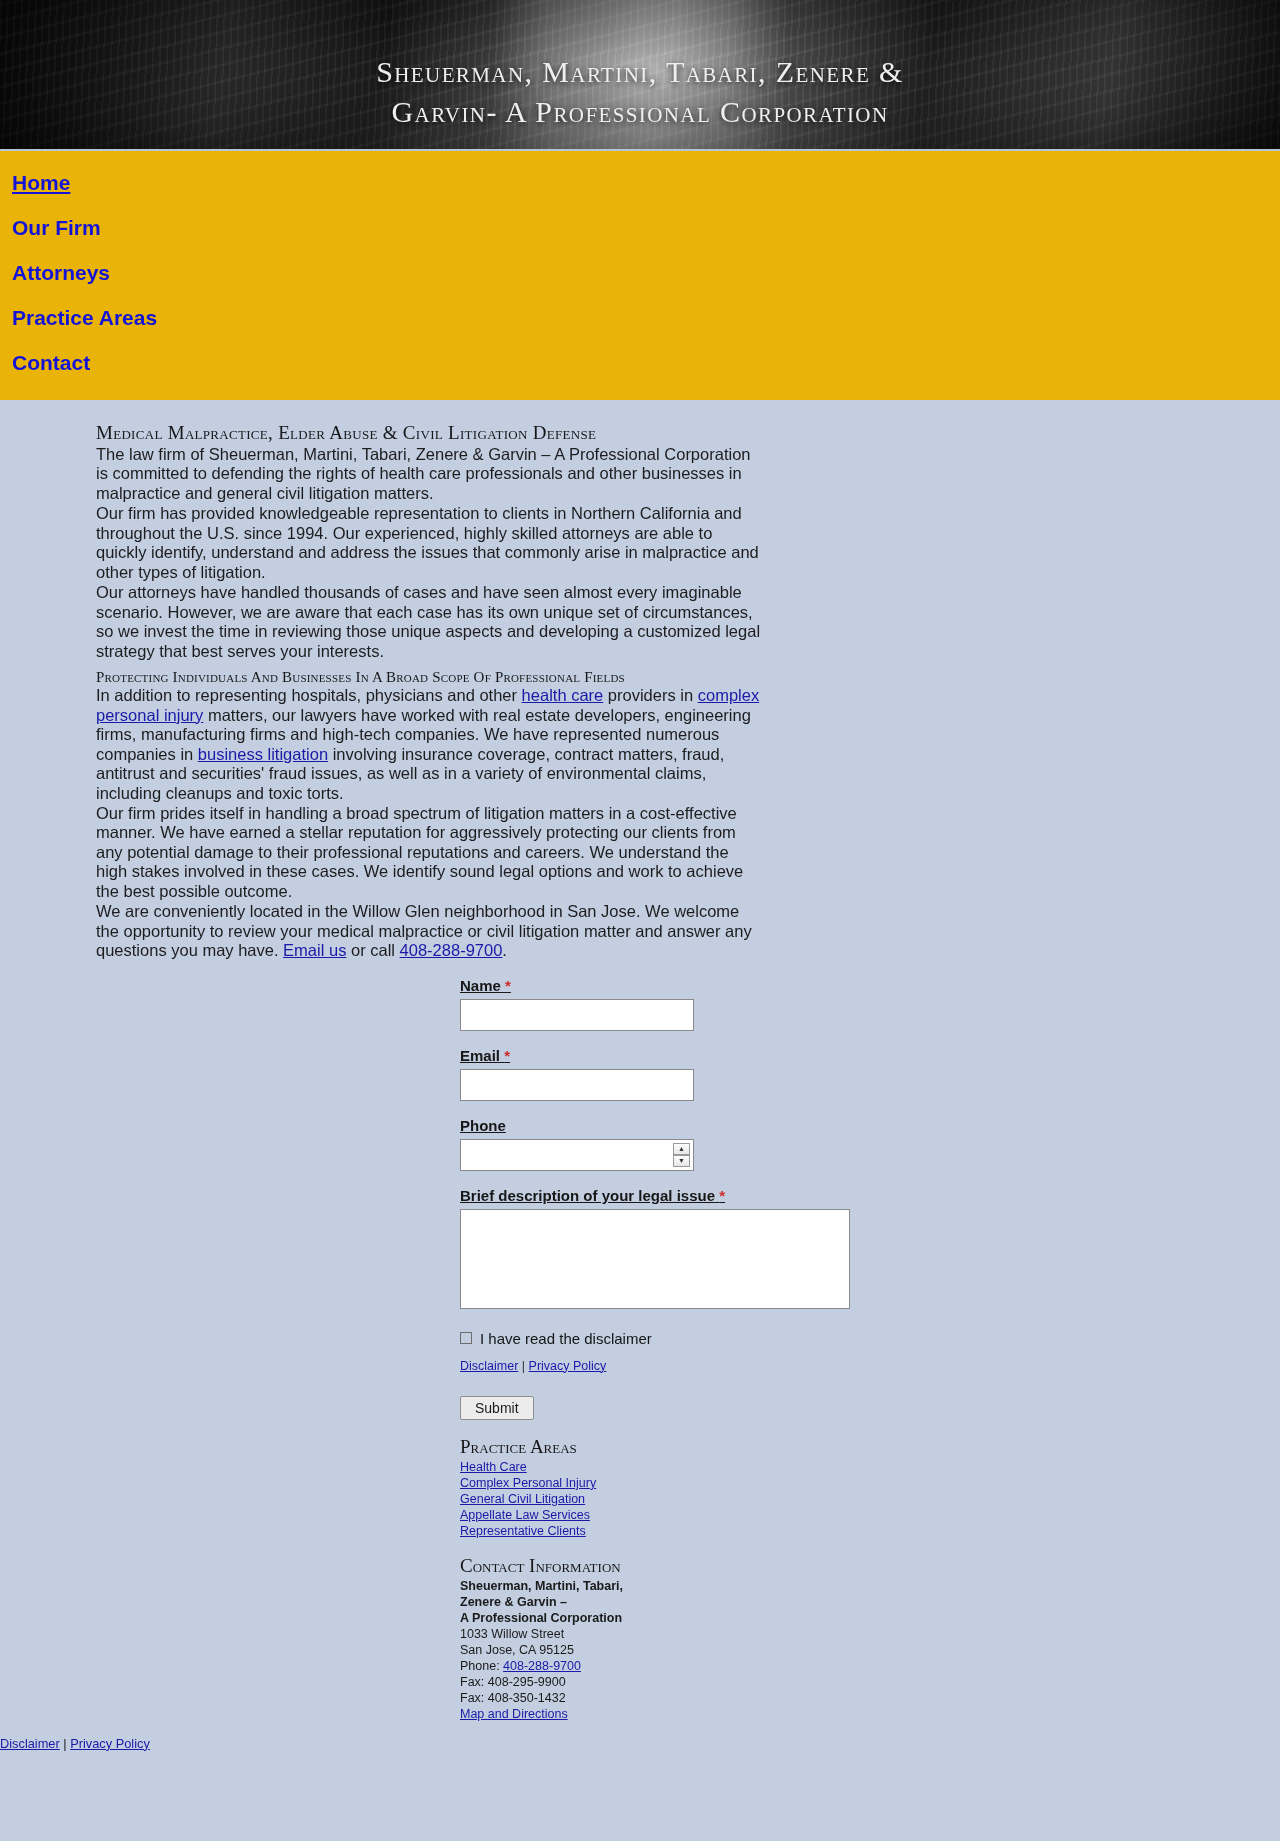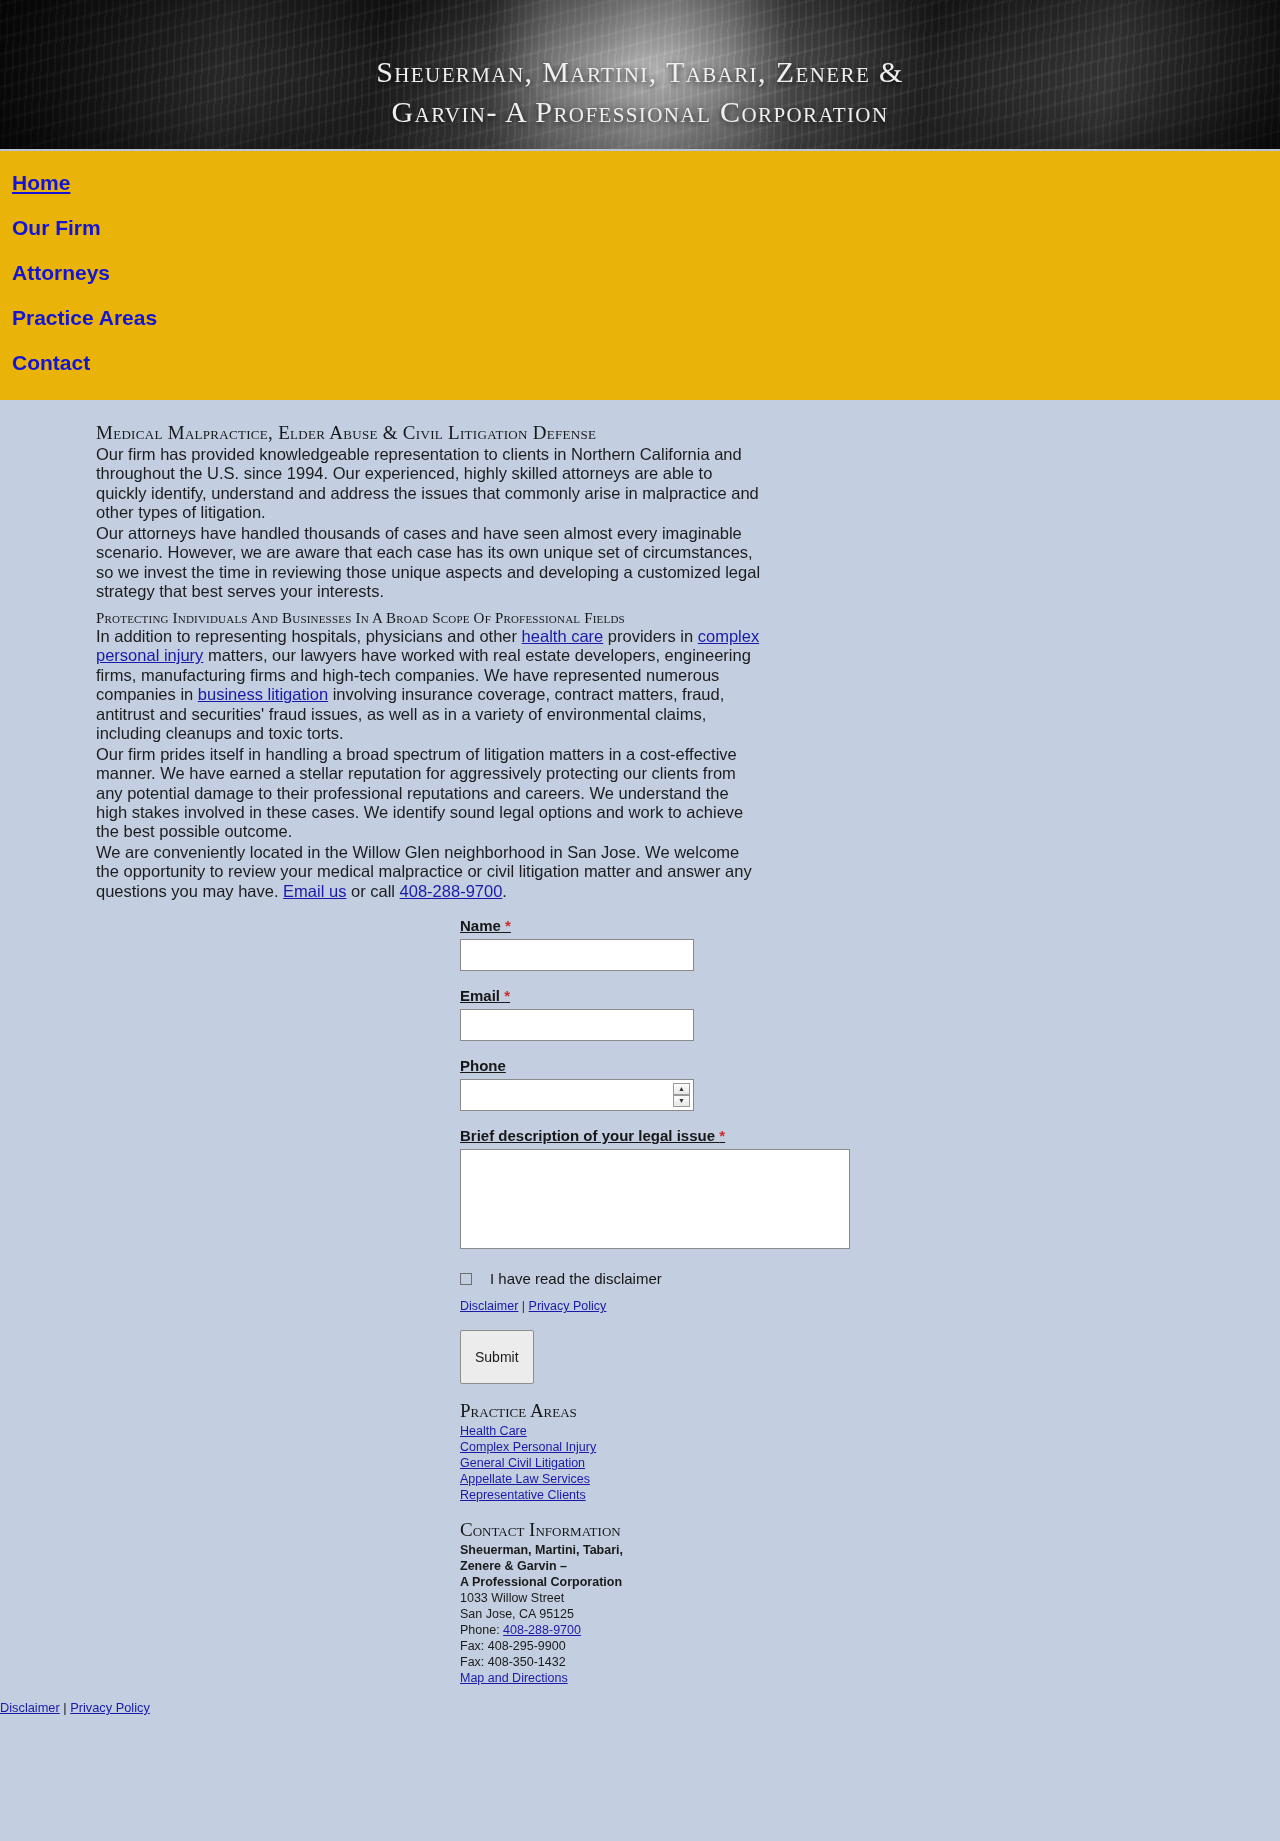--- a/index.html
+++ b/index.html
@@ -150,38 +150,38 @@
     font-size: 7px;
     line-height: 10px;
     text-align:center;
     color:#333;
   }
   textarea.text {
     width: 390px; height: 100px; resize: none;
     display:block;
   }
   .cb-row {
-    display:flex; align-items:center; gap:18px;
+    display:flex; align-items:center; gap:8px;
     margin-top: 21px;
   }
   .cb {
     width: 12px; height: 12px;
     border: 1px solid #6e6e6e;
     background: #c3cfe0;
     display:inline-block;
   }
   .cb-label { font-size: 15px; color:#151515; }
   .small-links { margin-top: 12px; font-size: 12.5px; }
   .small-links a { color:#1a1aa8; text-decoration: underline; }
   .small-links span { color:#333; }
   .submit {
-    margin-top: 17px;
+    margin-top: 23px;
     font-family: "Liberation Sans", sans-serif;
     font-size: 14px;
-    padding: 18px 14px;
+    padding: 3px 14px;
     background: #ececec;
     border: 1px solid #8e8e8e;
     color: #1b1b1b;
     border-radius: 2px;
   }
 
   .footer-block { margin-top: 16px; }
   .footer-block h3 {
     font-family: "Liberation Serif", serif;
     font-weight: normal;
@@ -227,20 +227,21 @@
   <a href="#">Home</a>
   <a href="#" class="inactive">Our Firm</a>
   <a href="#" class="inactive">Attorneys</a>
   <a href="#" class="inactive">Practice Areas</a>
   <a href="#" class="inactive">Contact</a>
 </nav>
 
 <div class="content">
   <div class="col">
     <h1 class="h-serif">Medical Malpractice, Elder Abuse &amp; Civil Litigation Defense</h1>
+    <p class="body">The law firm of Sheuerman, Martini, Tabari, Zenere &amp; Garvin – A Professional Corporation is committed to defending the rights of health care professionals and other businesses in malpractice and general civil litigation matters.</p>
     <p class="body">Our firm has provided knowledgeable representation to clients in Northern California and throughout the U.S. since 1994. Our experienced, highly skilled attorneys are able to quickly identify, understand and address the issues that commonly arise in malpractice and other types of litigation.</p>
     <p class="body">Our attorneys have handled thousands of cases and have seen almost every imaginable scenario. However, we are aware that each case has its own unique set of circumstances, so we invest the time in reviewing those unique aspects and developing a customized legal strategy that best serves your interests.</p>
     <h2 class="h-serif-small">Protecting Individuals And Businesses In A Broad Scope Of Professional Fields</h2>
     <p class="body"><span>In addition to representing hospitals, physicians and other </span><a class="inline" href="#">health care</a><span> providers in </span><a class="inline" href="#">complex personal injury</a><span> matters, our lawyers have worked with real estate developers, engineering firms, manufacturing firms and high-tech companies. We have represented numerous companies in </span><a class="inline" href="#">business litigation</a><span> involving insurance coverage, contract matters, fraud, antitrust and securities' fraud issues, as well as in a variety of environmental claims, including cleanups and toxic torts.</span></p>
     <p class="body">Our firm prides itself in handling a broad spectrum of litigation matters in a cost-effective manner. We have earned a stellar reputation for aggressively protecting our clients from any potential damage to their professional reputations and careers. We understand the high stakes involved in these cases. We identify sound legal options and work to achieve the best possible outcome.</p>
     <p class="body"><span>We are conveniently located in the Willow Glen neighborhood in San Jose. We welcome the opportunity to review your medical malpractice or civil litigation matter and answer any questions you may have. </span><a class="inline" href="#">Email us</a><span> or call </span><a class="inline" href="#">408-288-9700</a><span>.</span></p>
   </div>
 
   <div class="form">
     <div class="field-label">

